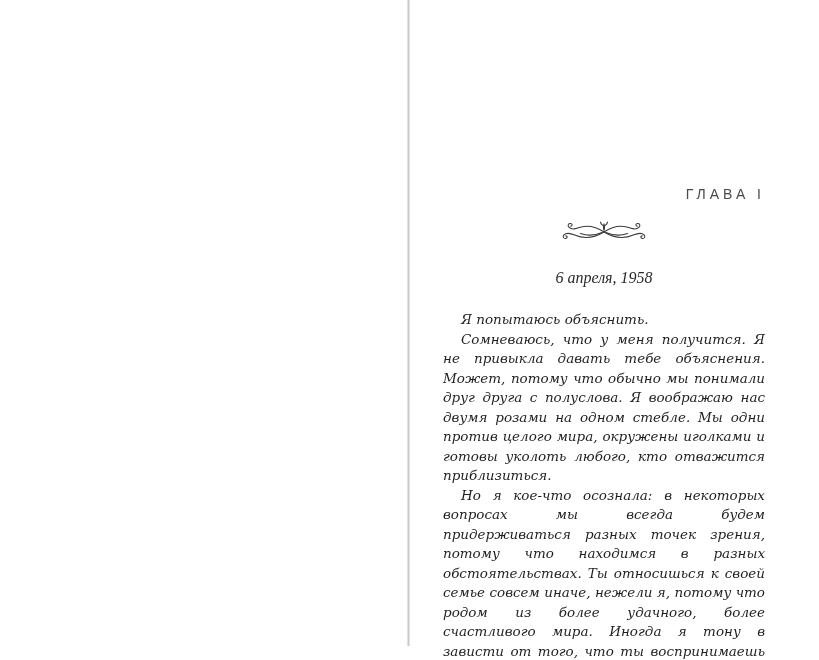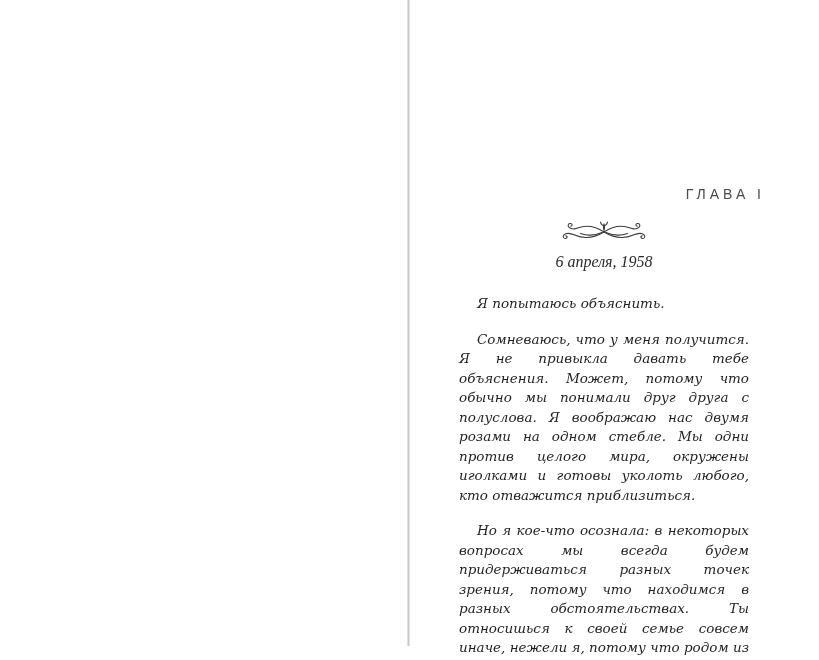--- a/index.html
+++ b/index.html
@@ -48,38 +48,38 @@
     line-height: 16px;
   }
   .ornament {
     text-align: center;
     margin-top: 17px;
     height: 24px;
     color: #3a3a3a;
   }
   .chapter-date {
     text-align: center;
-    margin-top: 10px;
+    margin-top: 26px;
     font-family: "Liberation Serif", serif;
     font-style: italic;
     font-size: 16px;
     color: #2a2a2a;
     line-height: 18px;
   }
   .letter-body {
     margin-top: 23px;
     font-family: "DejaVu Serif", serif;
     font-style: italic;
     font-size: 13.5px;
     line-height: 19.5px;
     text-align: justify;
     color: #1f1f1f;
   }
   .letter-body p {
-    margin: 16px;
+    margin: 0;
     text-indent: 18px;
   }
 </style>
 </head>
 <body>
 
 <div class="book-spread">
 
   <div class="page page-left"></div>
 

